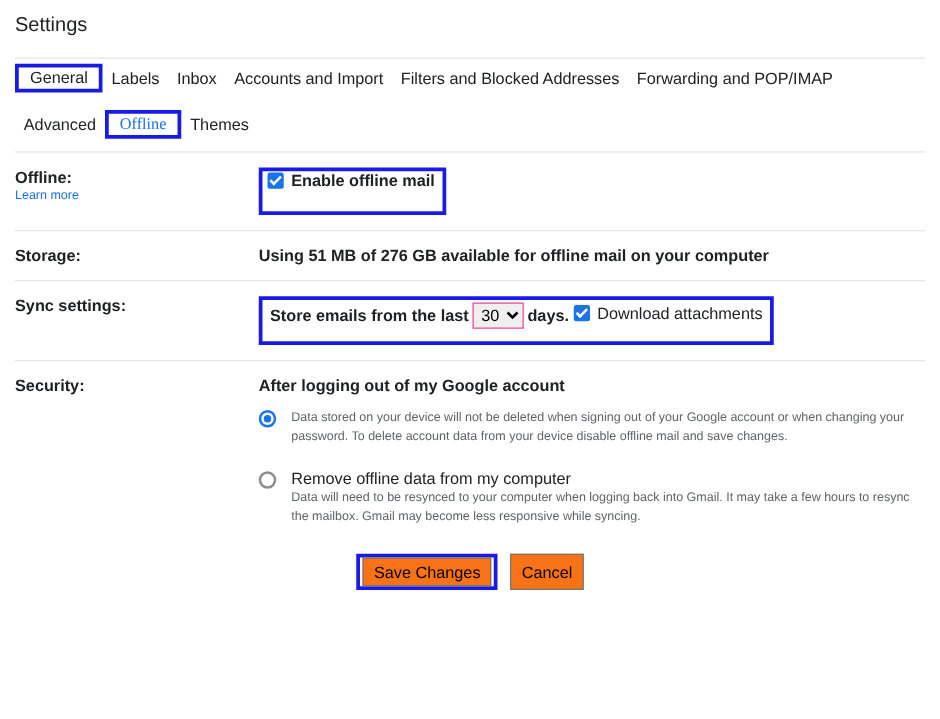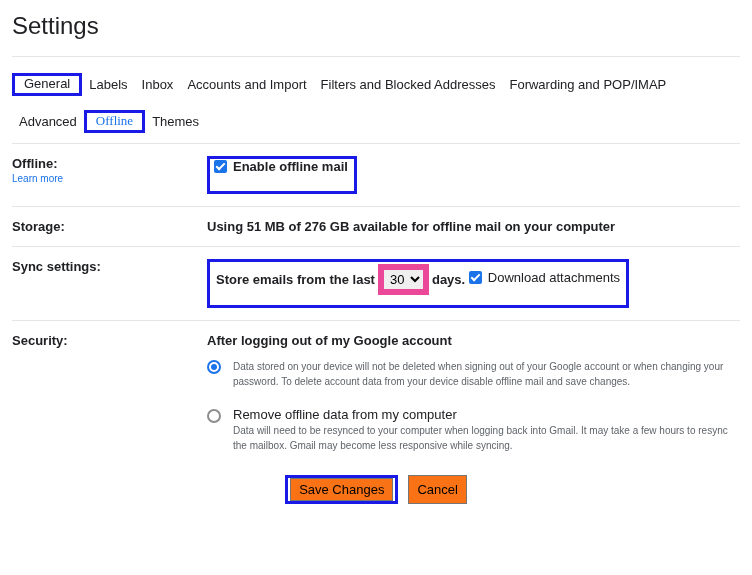--- a/index.html
+++ b/index.html
@@ -5,28 +5,28 @@
     * { box-sizing: border-box; margin: 0; padding: 0; }
     body {
       font-family: Arial, Helvetica, sans-serif;
       font-size: 13px;
       color: #202124;
       background: #fff;
       width: 752px;
       padding: 8px 12px 20px 12px;
     }
     h1.page-title {
-      font-size: 24px;
+      font-size: 16px;
       font-weight: 400;
       color: #202124;
       margin: 4px 0 16px 0;
     }
     .tabbar {
       border-top: 1px solid #e5e5e5;
-      padding: 16px 0 8px 0;
+      padding: 4px 0 8px 0;
       display: flex;
       flex-wrap: wrap;
       gap: 0;
     }
     .tab {
       color: #202124;
       font-size: 13px;
       padding: 4px 7px;
       cursor: pointer;
       white-space: nowrap;
@@ -85,21 +85,21 @@
       left: 4px; top: 1px;
       width: 3px; height: 7px;
       border: solid #fff;
       border-width: 0 2px 2px 0;
       transform: rotate(45deg);
     }
     .inline-row { display: inline-flex; align-items: center; }
     select.days {
       font-size: 13px;
       padding: 1px 2px;
-      border: 6px solid #ec4899;
+      border: 1px solid #ec4899;
       background: #efefef;
       margin: 0 3px;
     }
     .radio-row {
       display: flex;
       align-items: flex-start;
       margin-top: 10px;
     }
     .radio {
       width: 14px; height: 14px;

